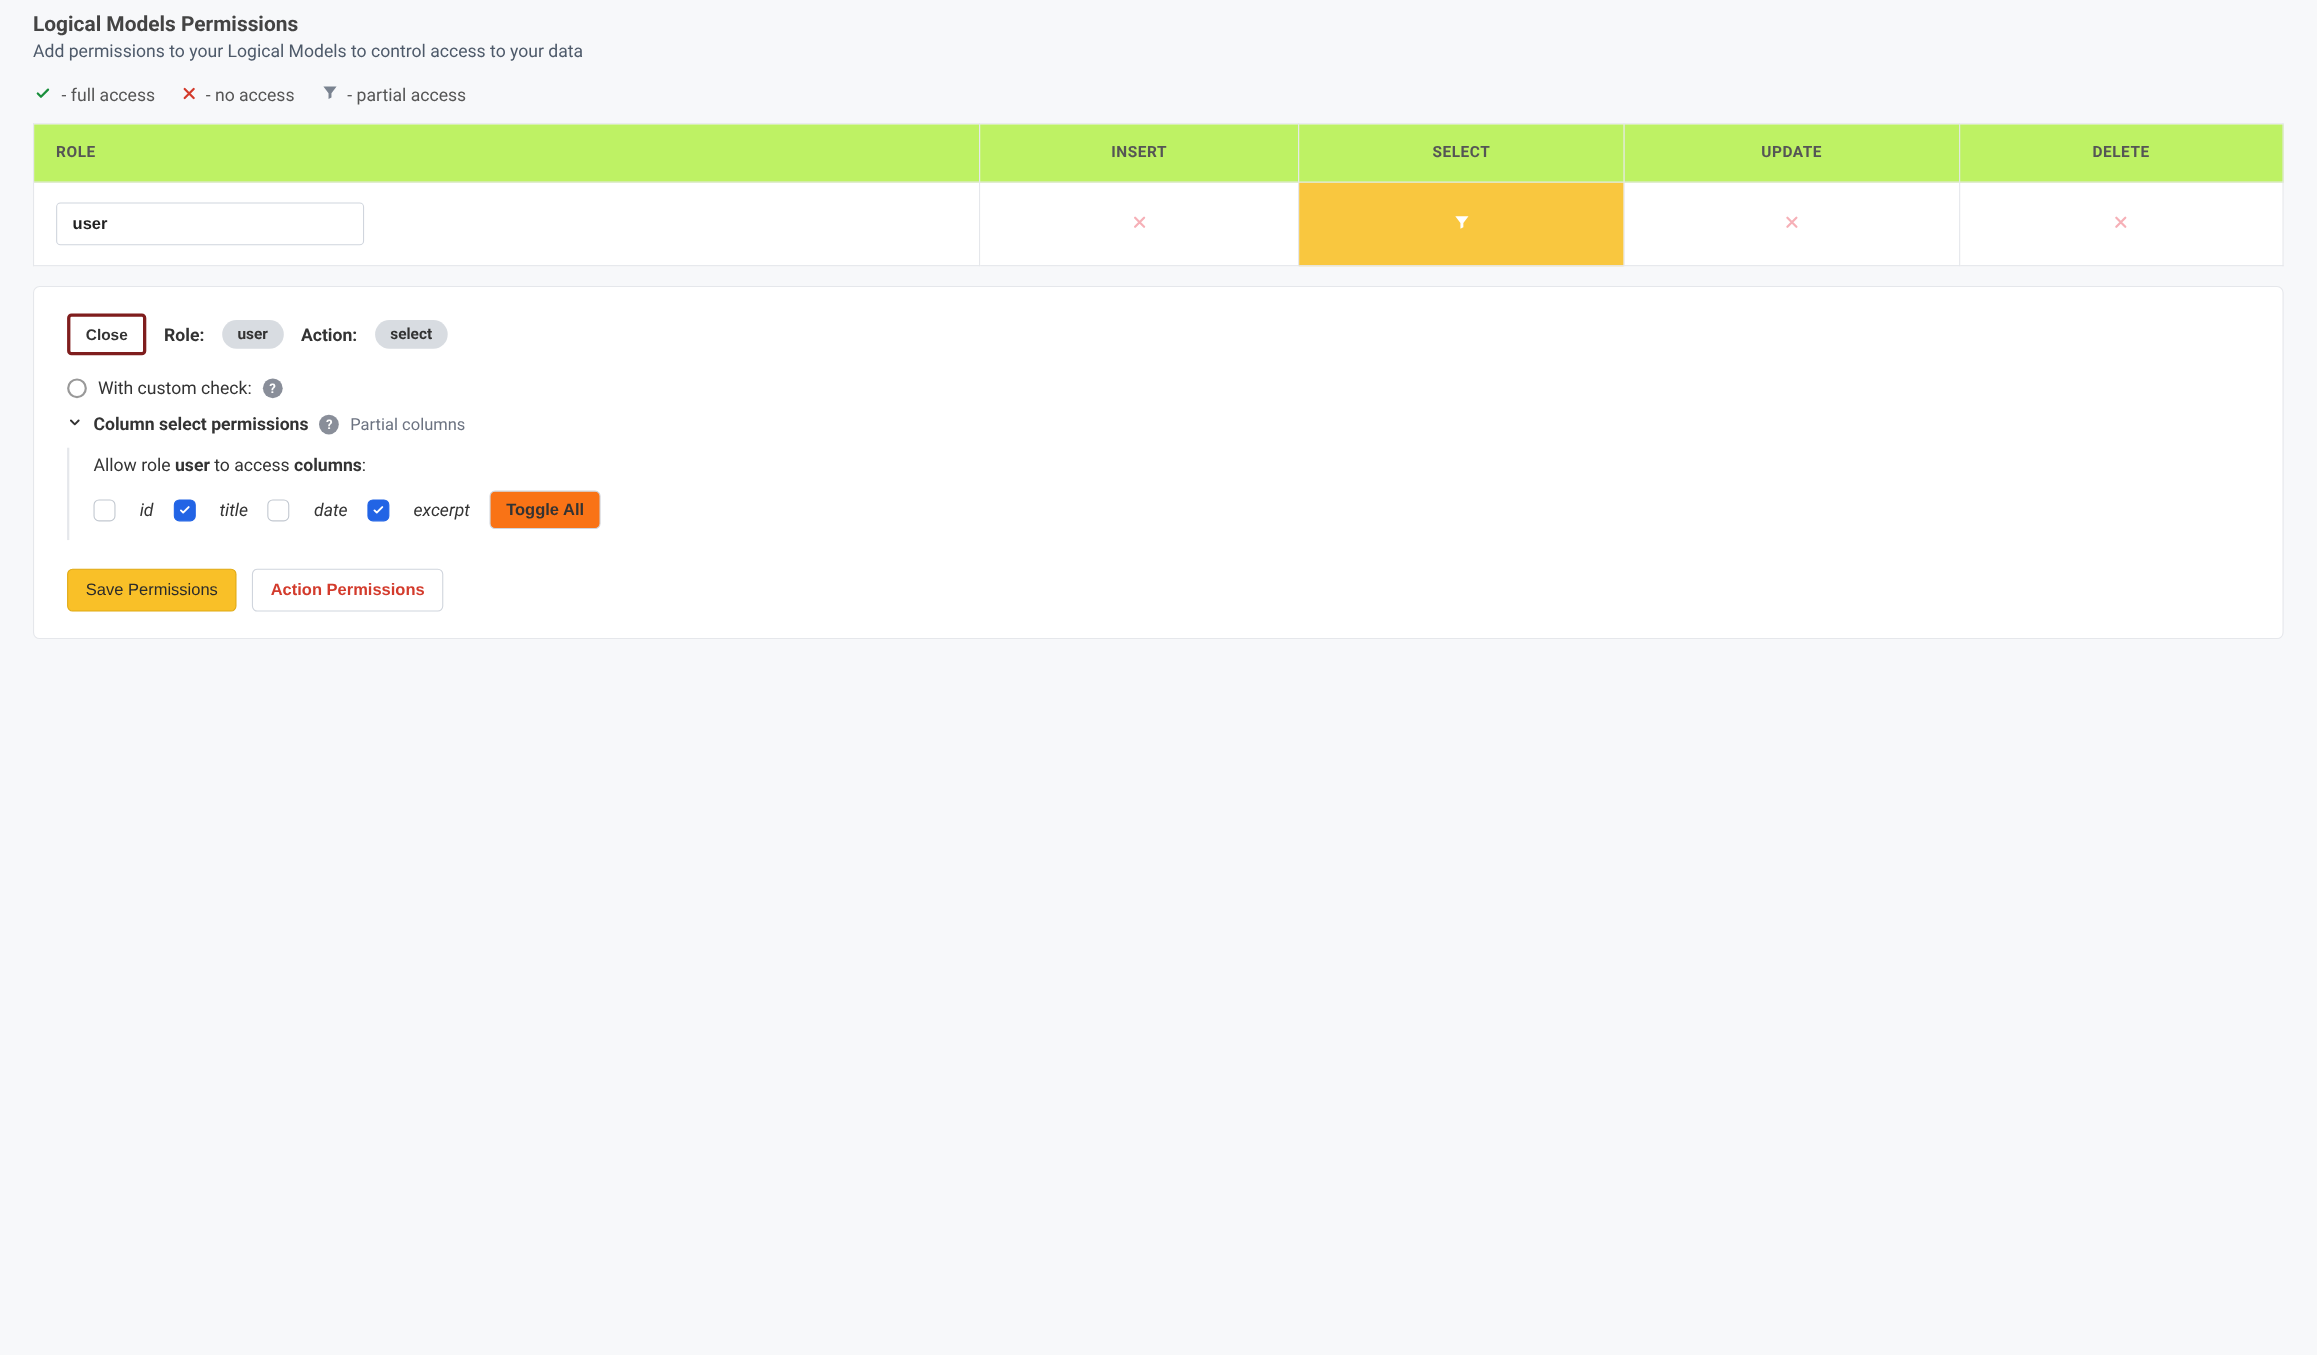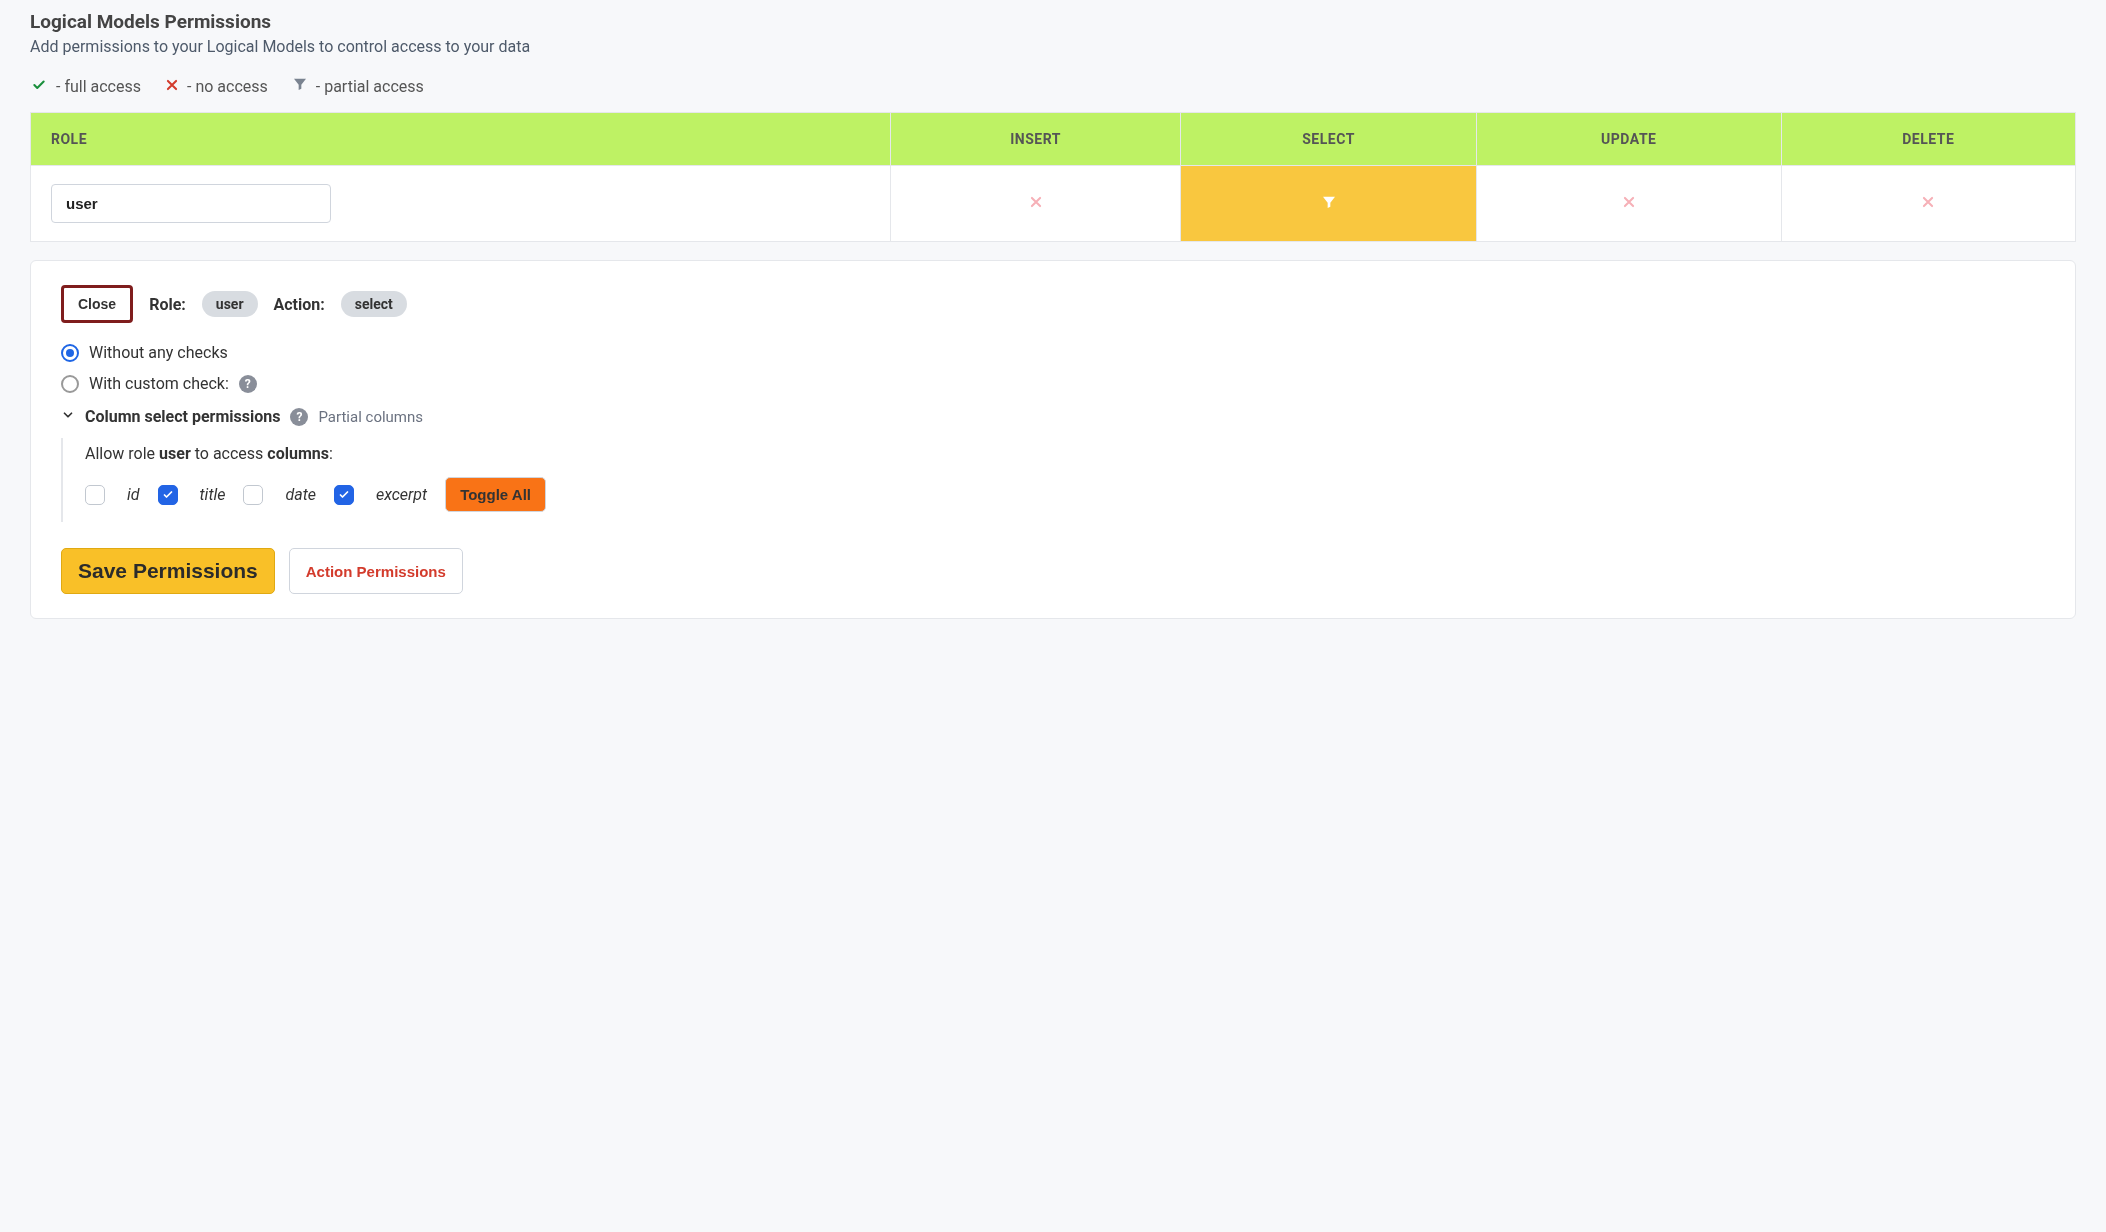--- a/index.html
+++ b/index.html
@@ -164,21 +164,21 @@
   }
   .cbox.checked { background: #2264e5; border-color: #2264e5; }
   .cbox.checked svg { width: 12px; height: 12px; }
   .btn-toggle {
     background: #f97316; border: 1px solid #d0d5dd; border-radius: 5px;
     padding: 8px 14px; font-weight: 700; font-size: 15px; color: #333; cursor: pointer;
   }
   .actions { display: flex; gap: 14px; }
   .btn-save {
     background: #f9c028; border: 1px solid #e0a912; border-radius: 5px;
-    padding: 10px 16px; font-weight: 700; font-size: 21px; color: #2b2b2b; cursor: pointer;
+    padding: 10px 16px; font-weight: 400; font-size: 15px; color: #2b2b2b; cursor: pointer;
   }
   .btn-delete {
     background: #fff; border: 1px solid #d0d5dd; border-radius: 5px;
     padding: 10px 16px; font-weight: 700; font-size: 15px; color: #d33b2c; cursor: pointer;
   }
 </style>
 </head>
 <body>
 
 <div class="page">
@@ -264,24 +264,20 @@
     <div class="editor-header">
       <button class="btn-close">Close</button>
       <span class="kv-label">Role:</span>
       <span class="pill">user</span>
       <span class="kv-label">Action:</span>
       <span class="pill">select</span>
     </div>
 
     <div class="radios">
       <div class="radio-row">
-        <span class="radio selected"></span>
-        <span>Without any checks</span>
-      </div>
-      <div class="radio-row">
         <span class="radio"></span>
         <span>With custom check:</span>
         <span class="help-q">?</span>
       </div>
     </div>
 
     <div class="section-head">
       <span class="chev-down">
         <svg viewBox="0 0 24 24">
             <path d="M6 9l6 6 6-6" stroke="#333" stroke-width="3" fill="none" stroke-linecap="round" stroke-linejoin="round"></path>

